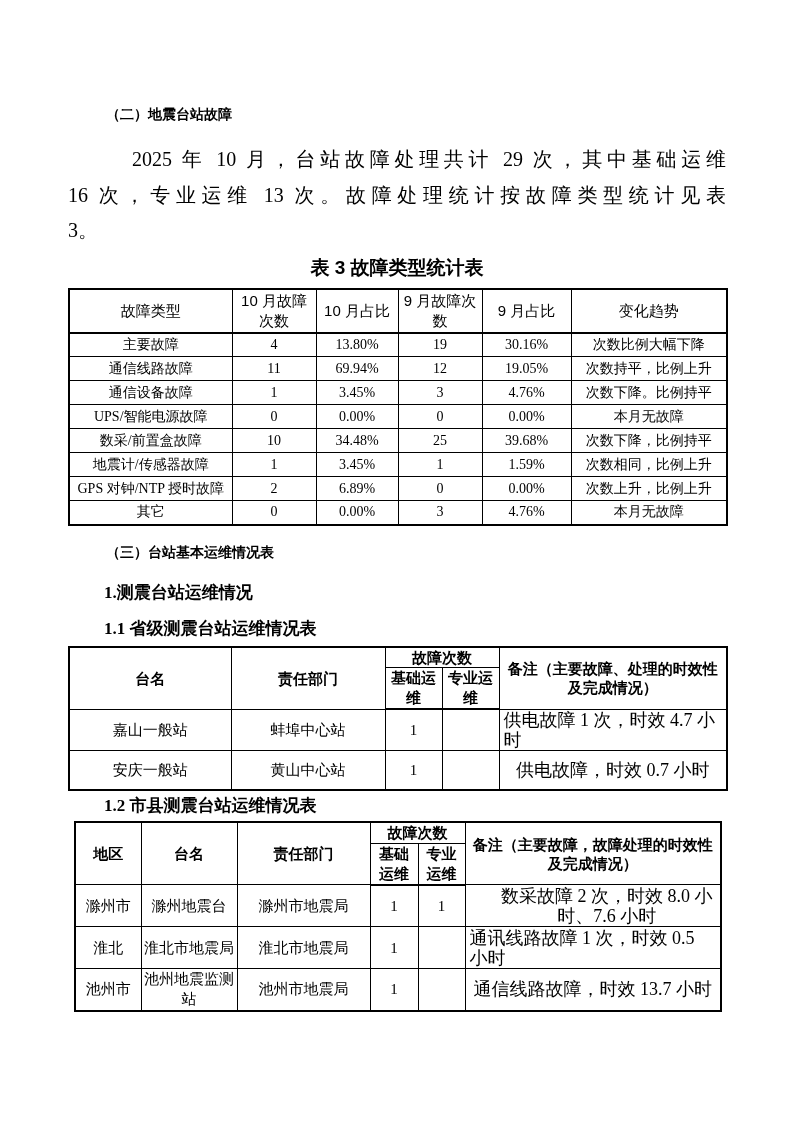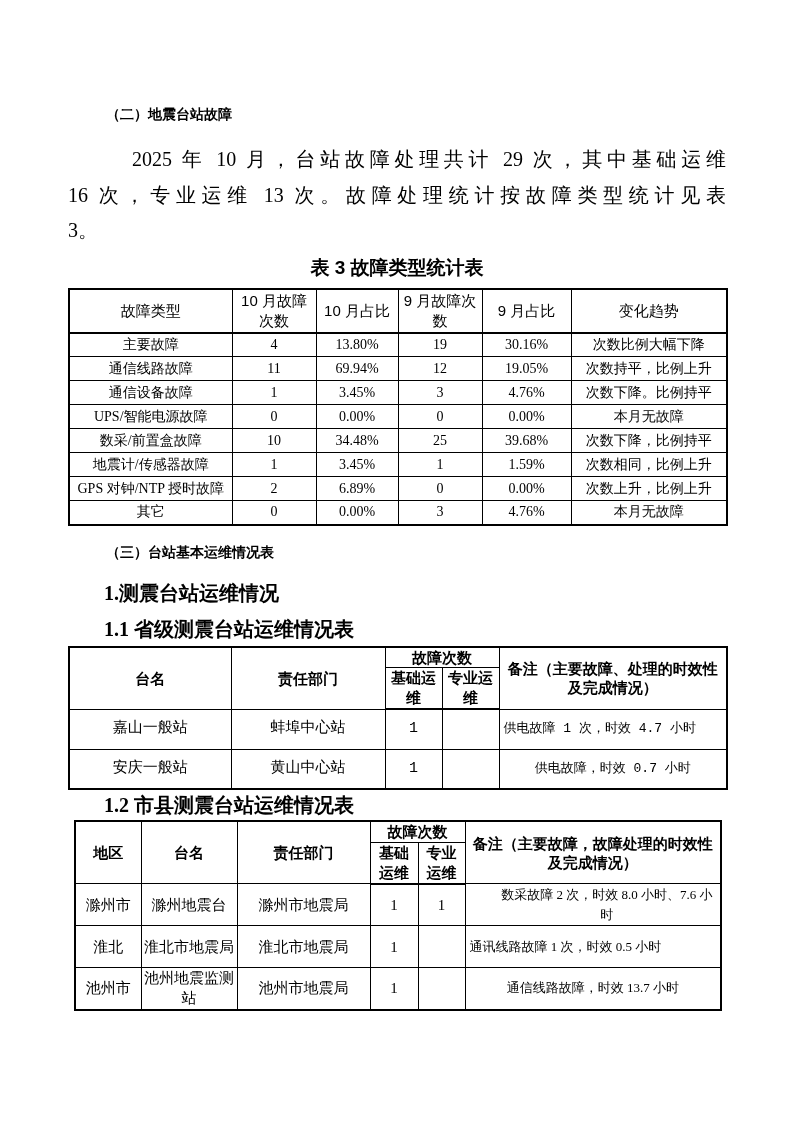--- a/index.html
+++ b/index.html
@@ -15,21 +15,21 @@
   
   .sec-heading {
     font-family: "Liberation Sans", sans-serif;
     font-weight: bold; font-size: 14px; line-height: 28px;
     margin: 0 0 0 38px;
   }
   #sec2-heading { margin-top: 100px; }
   #sec3-heading { margin-top: 12px; }
   .kai-heading {
     font-family: "Liberation Serif", serif;
-    font-weight: bold; font-size: 20px; line-height: 26px;
+    font-weight: bold; font-size: 17px; line-height: 26px;
     margin: 0 0 0 36px;
   }
   #sub1-heading  { margin-top: 14px; }
   #sub11-heading { margin-top: 10px; }
   #sub12-heading { margin-top: 2px; }
 
   
   .para { margin-top: 14px; font-size: 20px; line-height: 35.5px; }
   .para .line { text-align: justify; text-align-last: justify; }
   .para .line:first-child { text-indent: 64px; }
@@ -59,24 +59,24 @@
 
   
   #table3 { width: 658px; margin-top: 6px; }
   #table3 th { font-size: 15px; height: 44px; line-height: 20px; }
   #table3 td { font-size: 14px; height: 24px; line-height: 22px; }
 
   
   .ops-table th { font-weight: bold; font-size: 15px; line-height: 20px; }
   .ops-table .subhdr-top th { height: 21px; line-height: 19px; }
   .ops-table td { font-size: 15px; line-height: 20px; }
-  .ops-table td:last-child { font-size: 13px; padding: 0 4px; }
+  .ops-table td:last-child { font-size: 18px; padding: 0 4px; }
 
   #table11 { width: 658px; margin-top: 4px; }
-  #table11 td { height: 40px; font-family: Liberation Mono, monospace; }
+  #table11 td { height: 40px; }
   #table12 { width: 646px; margin-top: 2px; margin-left: 6px; }
   #table12 td { height: 42px; }
 </style>
 </head>
 <body>
 
 <div class="page">
 
   <h2 class="sec-heading" id="sec2-heading">（二）地震台站故障</h2>
 

